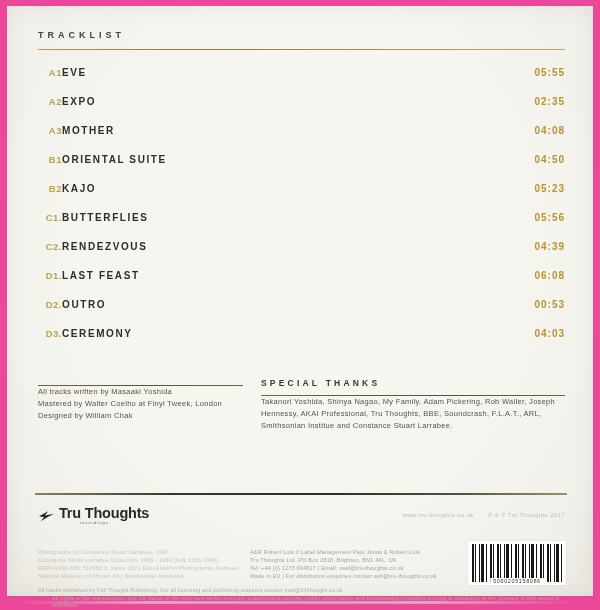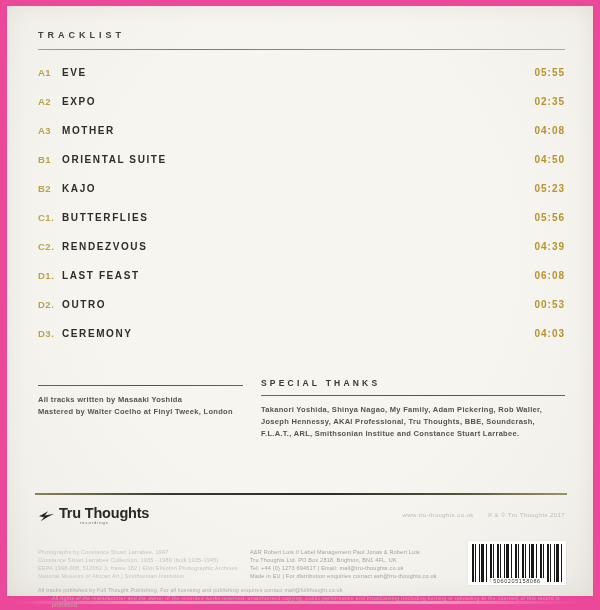--- a/index.html
+++ b/index.html
@@ -12,31 +12,31 @@
             background: radial-gradient(ellipse at 50% 42%, #f7f5f0 50%, #f2f0ea 82%, #eae8e1 100%);
             box-shadow: inset 0 0 22px rgba(70,65,50,.08), 0 1px 2px rgba(0,0,0,.05); }
   .content { position:relative; height:100%; padding:24px 28px 0 31px; }
 
   .tl-heading { font-size:9px; font-weight:bold; letter-spacing:4px; color:#45423a; }
   .rule-gold { height:1px; margin-top:9px;
                background:linear-gradient(90deg,#b3a049,#8e7d33 30%,#a8963e 65%,#c4bócf 0); 
                background:linear-gradient(90deg,#b3a049,#8e7d33 30%,#a8963e 65%,#bfae57); }
 
   .tracks { margin-top:8px; }
-  .track-row { height:29px; display:flex; align-items:center; }
+  .track-row { height:29px; display:flex; align-items:center;text-align:right; }
   .t-num  { width:24px; font-size:9.5px; font-weight:bold; letter-spacing:.5px; color:#b9a44c; }
   .t-title{ font-size:10px; font-weight:bold; letter-spacing:1.6px; color:#2f2d29; }
   .t-time { margin-left:auto; font-size:10px; font-weight:bold; letter-spacing:1px; color:#b8922e; }
 
   .cols { display:flex; margin-top:30px; }
   .col-credits { width:205px; margin-right:18px; flex:none; }
   .col-thanks  { flex:1; }
   .sec-heading { font-size:8.5px; font-weight:bold; letter-spacing:3.2px; color:#3b3831; }
   .rule-dark { height:1px; margin-top:7px; background:linear-gradient(90deg,#6f6542,#575141 55%,#6d6344); }
-  .sec-body { margin-top:8px; font-size:7.5px; font-weight:bold; line-height:12px;
+  .sec-body { font-size:7.5px; font-weight:normal; line-height:12px;
               letter-spacing:.3px; color:#57534a; }
 
   .rule-footer { position:absolute; left:28px; right:26px; top:487px; height:2px;
                  background:linear-gradient(90deg,#8a8456,#3a382e 25%,#2e2c26 55%,#565239 80%,#9a9465); }
 
   .footer-row { position:absolute; left:31px; right:28px; top:496px; height:26px;
                 display:flex; align-items:center; }
   .logo { display:flex; align-items:flex-start; }
   .logo-icon { width:17px; height:15px; margin-right:4px; margin-top:2px; }
   .logo-txt { font-size:14.5px; font-weight:bold; letter-spacing:-.2px; color:#2b2925; line-height:15px; }
@@ -127,20 +127,21 @@
           <span class="t-time">04:03</span>
         </div>
         </div>
 
       <div class="cols">
         <div class="col-credits">
           <div class="rule-dark"></div>
           <div class="sec-body">
               <div>All tracks written by Masaaki Yoshida</div>
               <div>Mastered by Walter Coelho at Finyl Tweek, London</div>
+              <div>Designed by William Chak</div>
             </div>
         </div>
         <div class="col-thanks">
           <div class="sec-heading">SPECIAL THANKS</div>
           <div class="rule-dark"></div>
           <div class="sec-body">Takanori Yoshida, Shinya Nagao, My Family, Adam Pickering, Rob Waller, Joseph Hennessy, AKAI Professional, Tru Thoughts, BBE, Soundcrash, F.L.A.T., ARL, Smithsonian Institue and Constance Stuart Larrabee.</div>
         </div>
       </div>
     </div>
 

